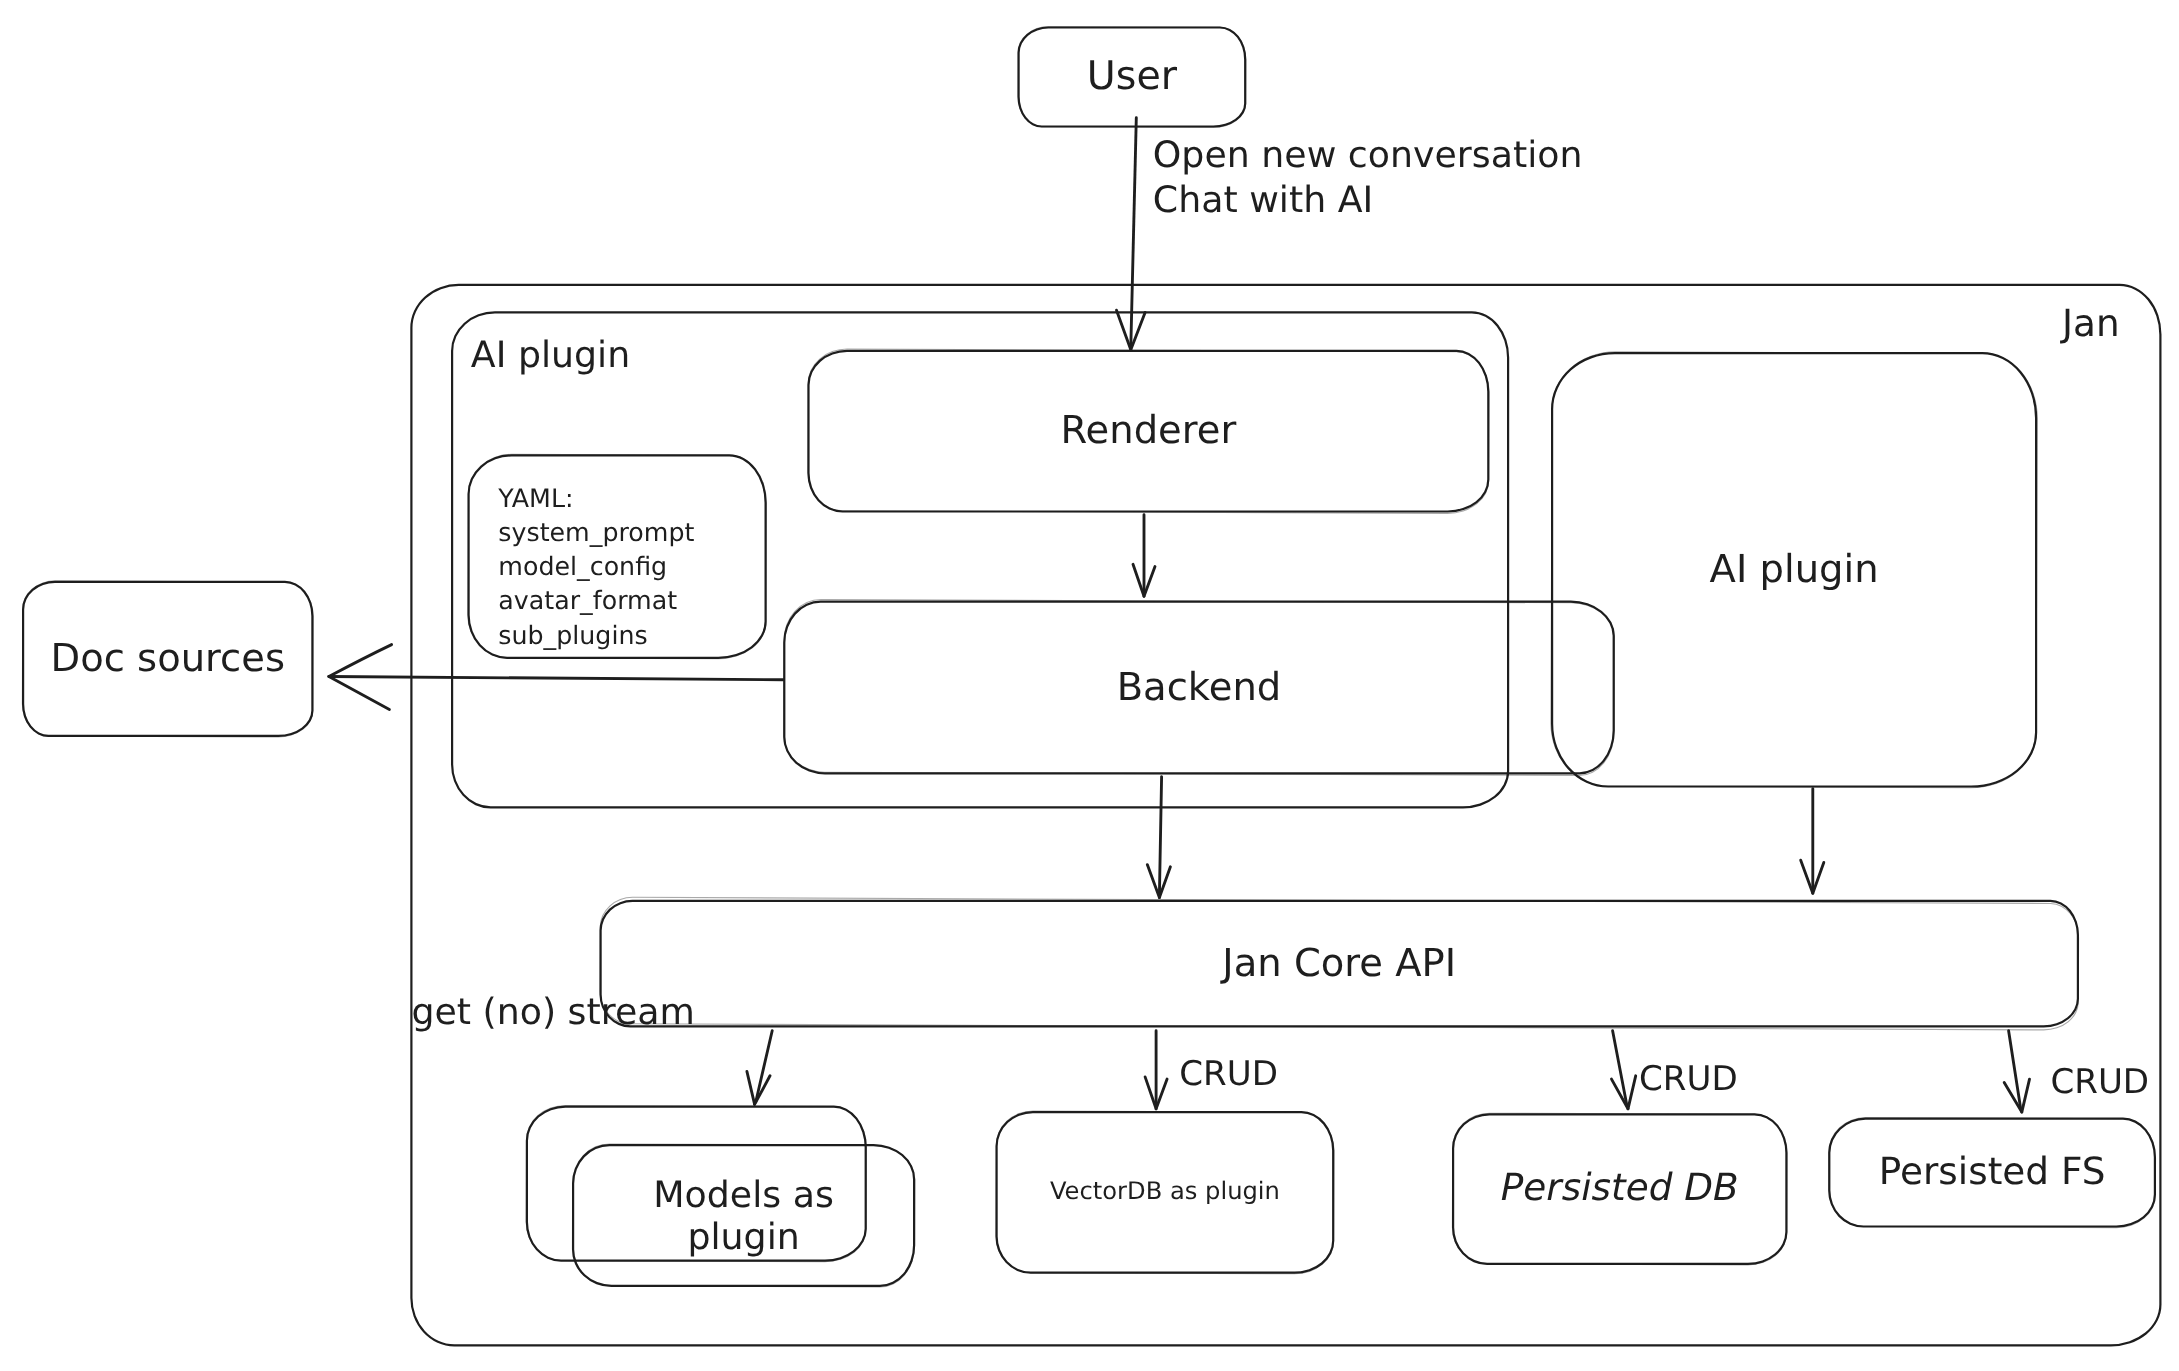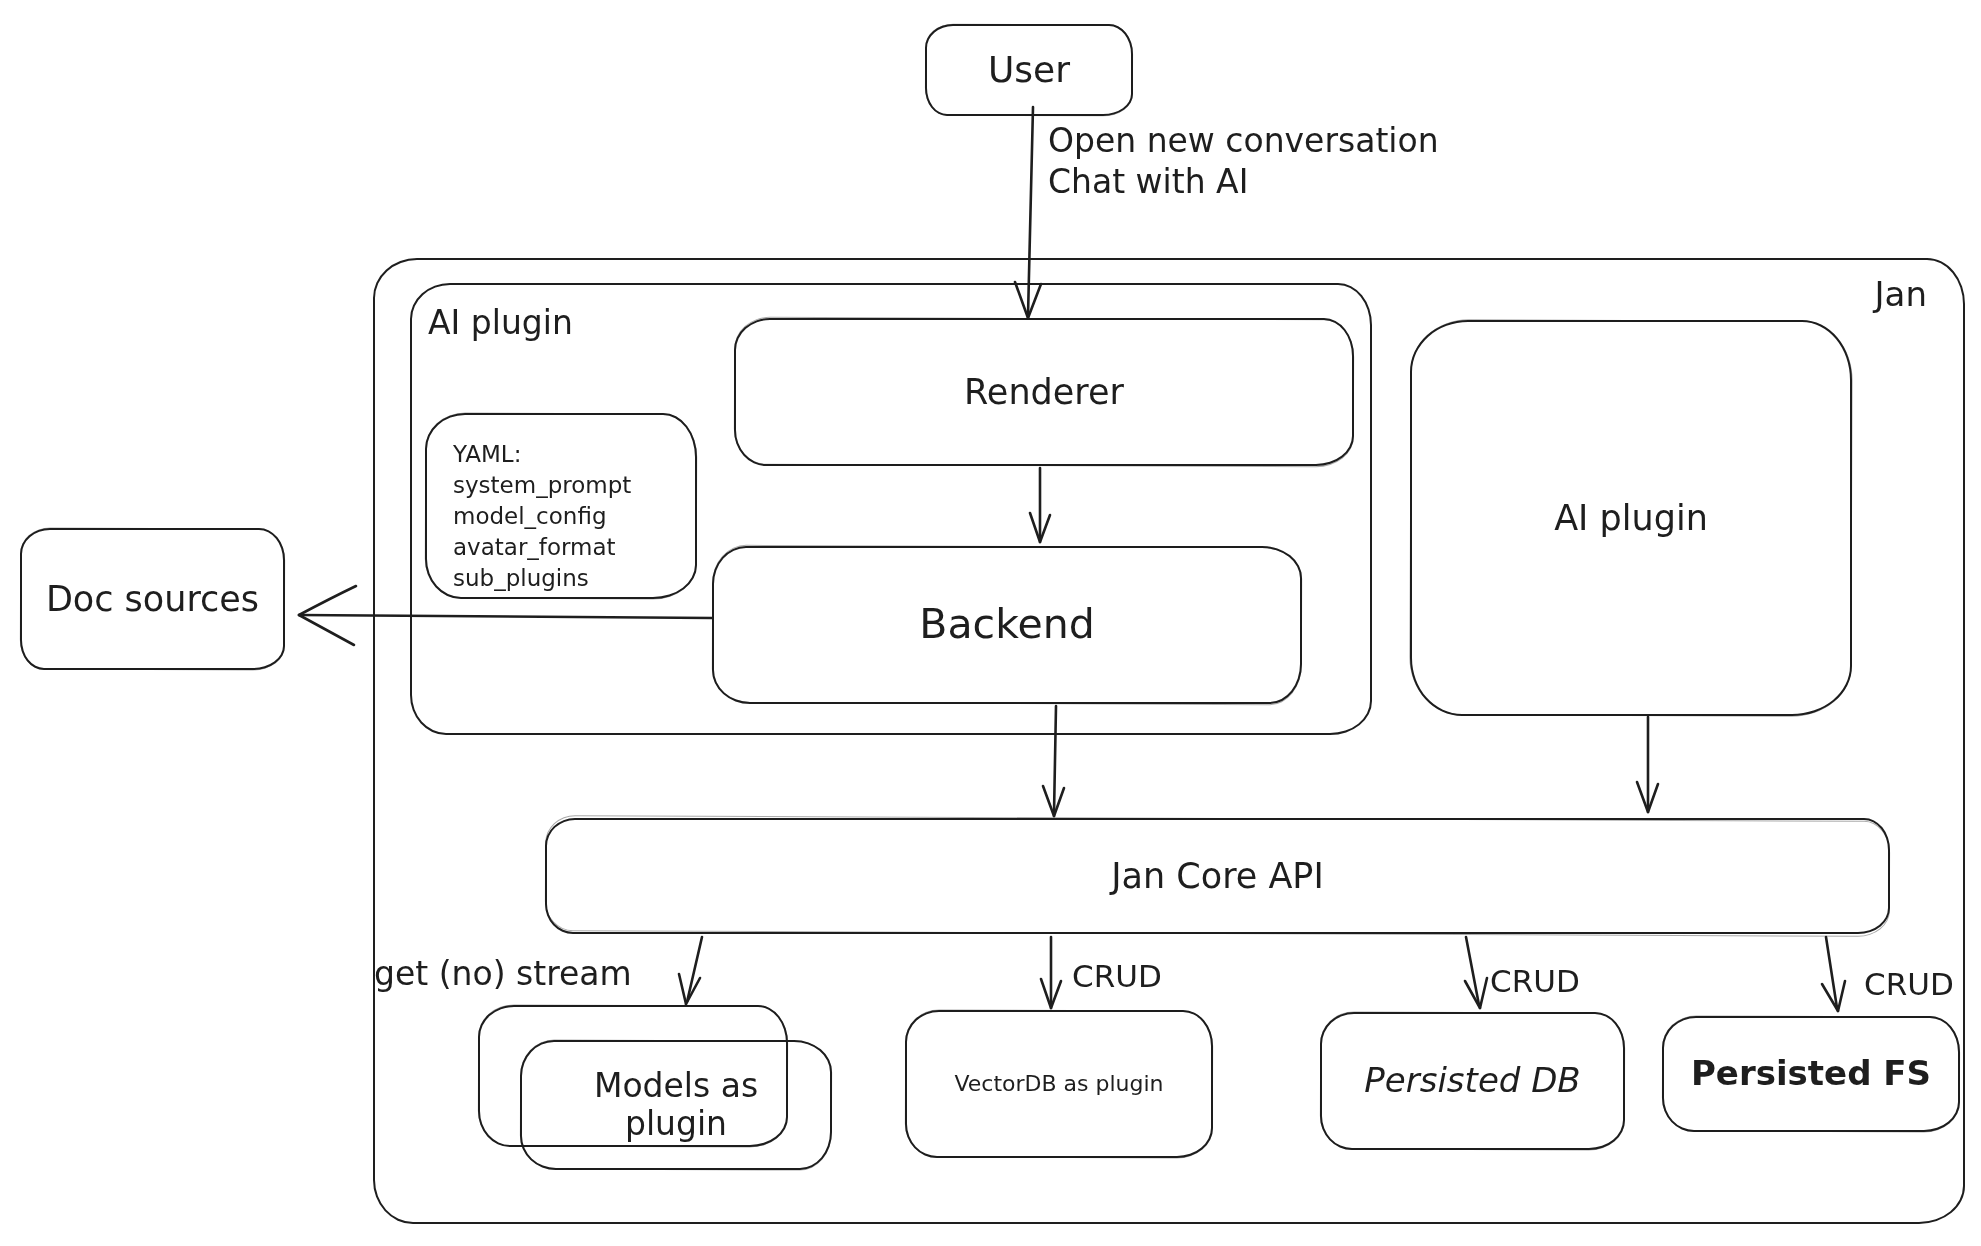--- a/index.html
+++ b/index.html
@@ -41,41 +41,41 @@
   .lbl-aigroup{left:16px;top:18px;font-size:33px;position:absolute;}
 
   .n-yaml{left:425px;top:413px;width:272px;height:186px;
           border-radius:40px 34px 44px 36px / 36px 44px 34px 40px;
           font-size:23px;line-height:1.35;align-items:flex-start;justify-content:flex-start;
           padding:24px 8px 8px 26px;text-align:left;}
   .n-yaml span{display:block;}
 
   .n-renderer{left:734px;top:318px;width:620px;height:148px;font-size:35px;
               border-radius:36px 30px 38px 32px / 32px 38px 30px 36px;}
-  .n-backend{left:712px;top:546px;width:590px;height:158px;font-size:41px;
+  .n-backend{left:712px;top:546px;width:756px;height:158px;font-size:35px;
              border-radius:34px 40px 32px 38px / 38px 32px 40px 34px;}
   .n-airight{left:1410px;top:320px;width:442px;height:396px;font-size:35px;
              border-radius:58px 50px 60px 52px / 52px 60px 50px 58px;}
   .n-docs{left:20px;top:528px;width:265px;height:142px;font-size:35px;
           border-radius:30px 26px 32px 24px / 26px 32px 24px 30px;}
   .n-jancore{left:545px;top:818px;width:1345px;height:116px;font-size:35px;
              border-radius:30px 26px 32px 28px / 28px 32px 26px 30px;}
 
   .n-models-back{left:478px;top:1005px;width:310px;height:142px;
                  border-radius:36px 30px 38px 32px / 32px 38px 30px 36px;}
   .n-models-front{left:520px;top:1040px;width:312px;height:130px;font-size:33px;
                   border-radius:34px 38px 32px 36px / 36px 32px 38px 34px;padding:0 24px;}
   .n-vectordb{left:905px;top:1010px;width:308px;height:148px;font-size:22px;
               border-radius:34px 30px 36px 32px / 32px 36px 30px 34px;padding:0 28px;}
   .n-pdb{left:1320px;top:1012px;width:305px;height:138px;font-size:34px;
          border-radius:34px 30px 36px 32px / 32px 36px 30px 34px;font-style:italic;}
-  .n-pfs{left:1662px;top:1016px;width:298px;height:116px;font-size:34px;
-         border-radius:34px 30px 36px 32px / 32px 36px 30px 34px;font-weight:bold;}
-
-  .lbl-stream{left:374px;top:954px;font-size:33px;}
+  .n-pfs{left:1662px;top:1016px;width:298px;height:100px;font-size:34px;
+         border-radius:34px 30px 36px 32px / 32px 36px 30px 34px;}
+
+  .lbl-stream{left:374px;top:900px;font-size:33px;}
   .lbl-crud-v{left:1072px;top:958px;font-size:31px;}
   .lbl-crud-db{left:1490px;top:963px;font-size:31px;}
   .lbl-crud-fs{left:1864px;top:966px;font-size:31px;}
 
   .arrows{position:absolute;left:0;top:0;width:1981px;height:1246px;pointer-events:none;}
   .arrows path{stroke:var(--ink);stroke-width:2.6;fill:none;stroke-linecap:round;stroke-linejoin:round;}
 </style>
 </head>
 <body>
 

